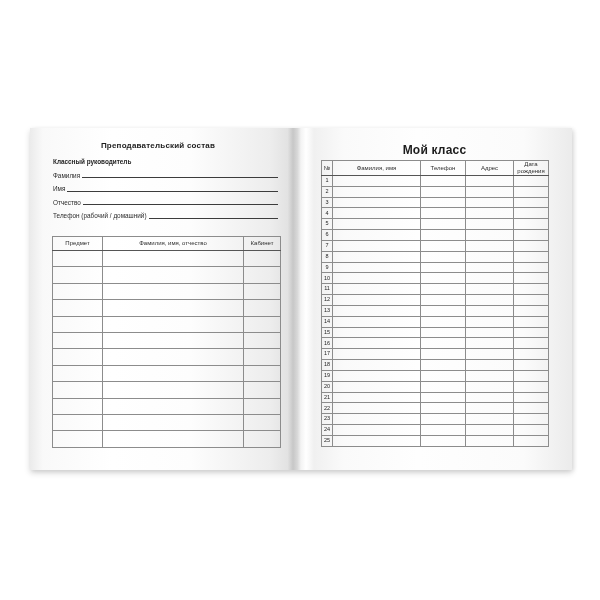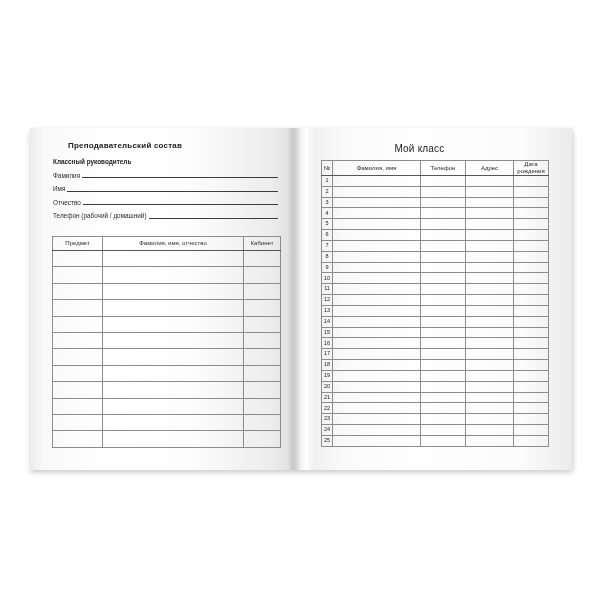--- a/index.html
+++ b/index.html
@@ -22,21 +22,21 @@
   .spine{
     position:absolute;left:258px;top:0;width:18px;height:100%;
     background:linear-gradient(to right,#e0e0e0 0%,#c7c7c7 28%,#d8d8d8 52%,#f3f3f3 72%,#ffffff 100%);
   }
   .page-right{
     left:276px;width:266px;
     background:linear-gradient(to right,#ffffff 0%,#f0f0f0 3%,#fafafa 14%,#fefefe 42%,#fbfbfb 82%,#ebebeb 100%);
   }
   
   .lp-title{
-    position:absolute;left:38px;top:13px;width:228px;
+    position:absolute;left:14px;top:13px;width:228px;text-align:center;
     font-size:8px;font-weight:bold;color:#1d1d1d;letter-spacing:.2px;
   }
   .lp-subhead{
     position:absolute;left:23px;top:30px;
     font-size:6.4px;font-weight:bold;color:#1d1d1d;
   }
   .lp-form{position:absolute;left:23px;top:37px;width:225px;}
   .form-row{display:flex;align-items:flex-end;height:13.4px;}
   .form-label{font-size:6.4px;color:#2b2b2b;white-space:nowrap;padding-right:2px;line-height:1;transform:translateY(1px);}
   .form-line{flex:1;border-bottom:0.9px solid #3c3c3c;}
@@ -52,22 +52,22 @@
     font-weight:normal;font-size:6px;color:#2e2e2e;text-align:center;
     vertical-align:middle;line-height:1.1;border-bottom:0.9px solid #555;
   }
   .lp-table{left:22px;top:108px;width:228px;height:212px;}
   .lp-table thead tr{height:14px;}
   .rp-table{left:291px;top:32px;width:227px;height:287px;}
   .rp-table thead tr{height:15px;}
   .num-cell{font-size:5.5px;color:#232323;text-align:center;vertical-align:middle;line-height:1;}
   
   .rp-title{
-    position:absolute;left:276px;top:15px;width:227px;text-align:center;
-    font-size:10px;font-weight:normal;color:#1d1d1d;letter-spacing:.2px;
+    position:absolute;left:291px;top:15px;width:227px;text-align:center;
+    font-size:12px;font-weight:bold;color:#1d1d1d;letter-spacing:.2px;
   }
 </style>
 </head>
 <body>
 
 <div class="book">
 
   <div class="page page-left"></div>
 
   <div class="spine"></div>

